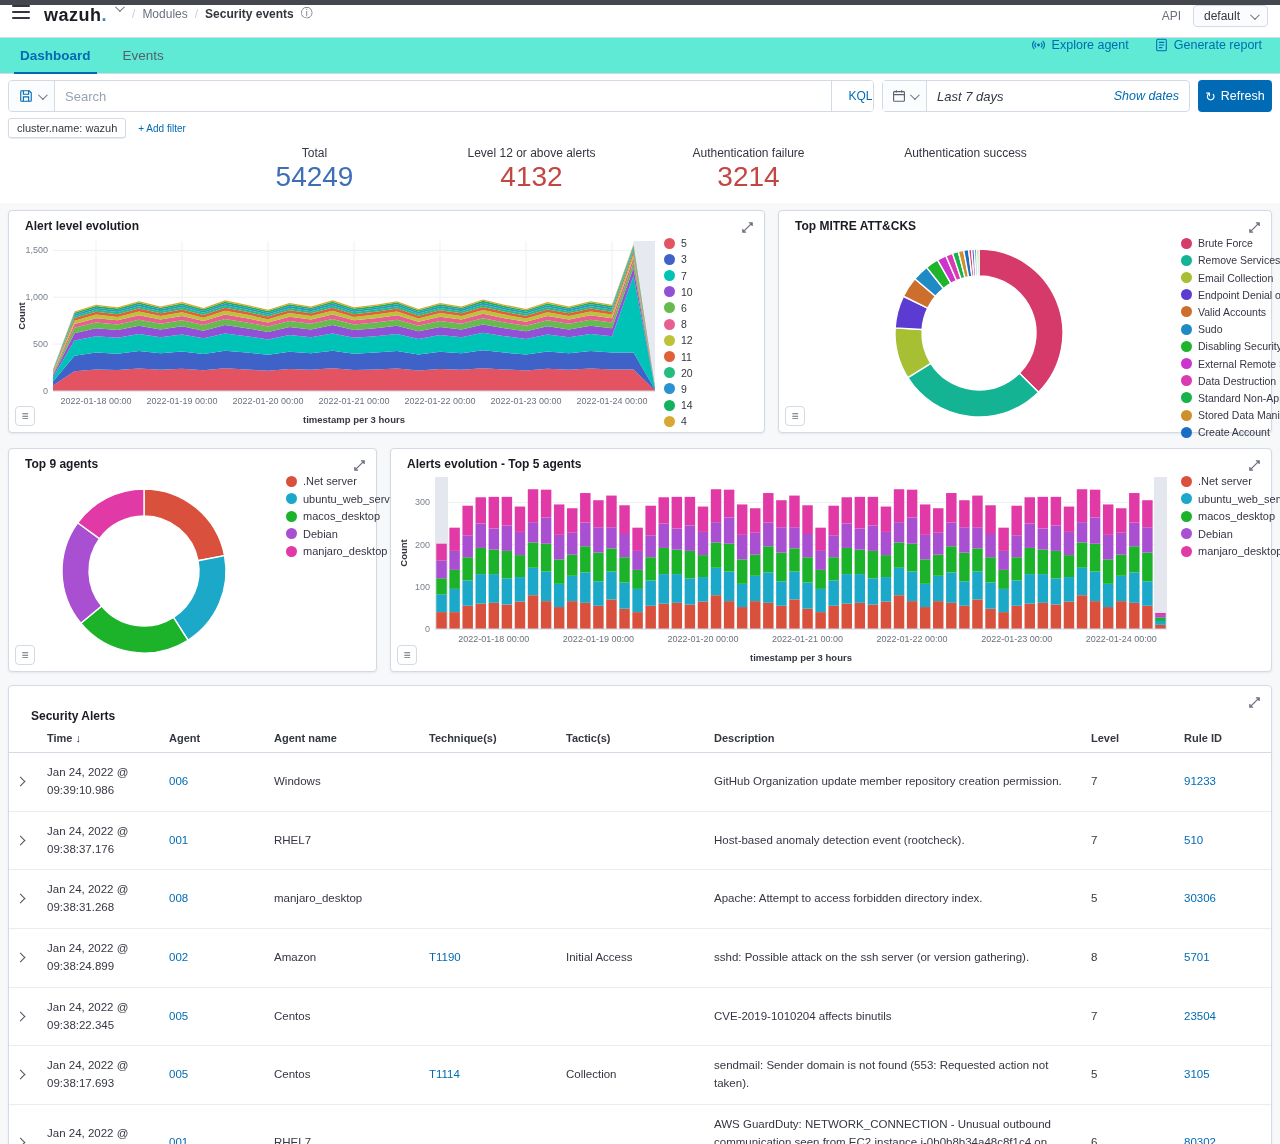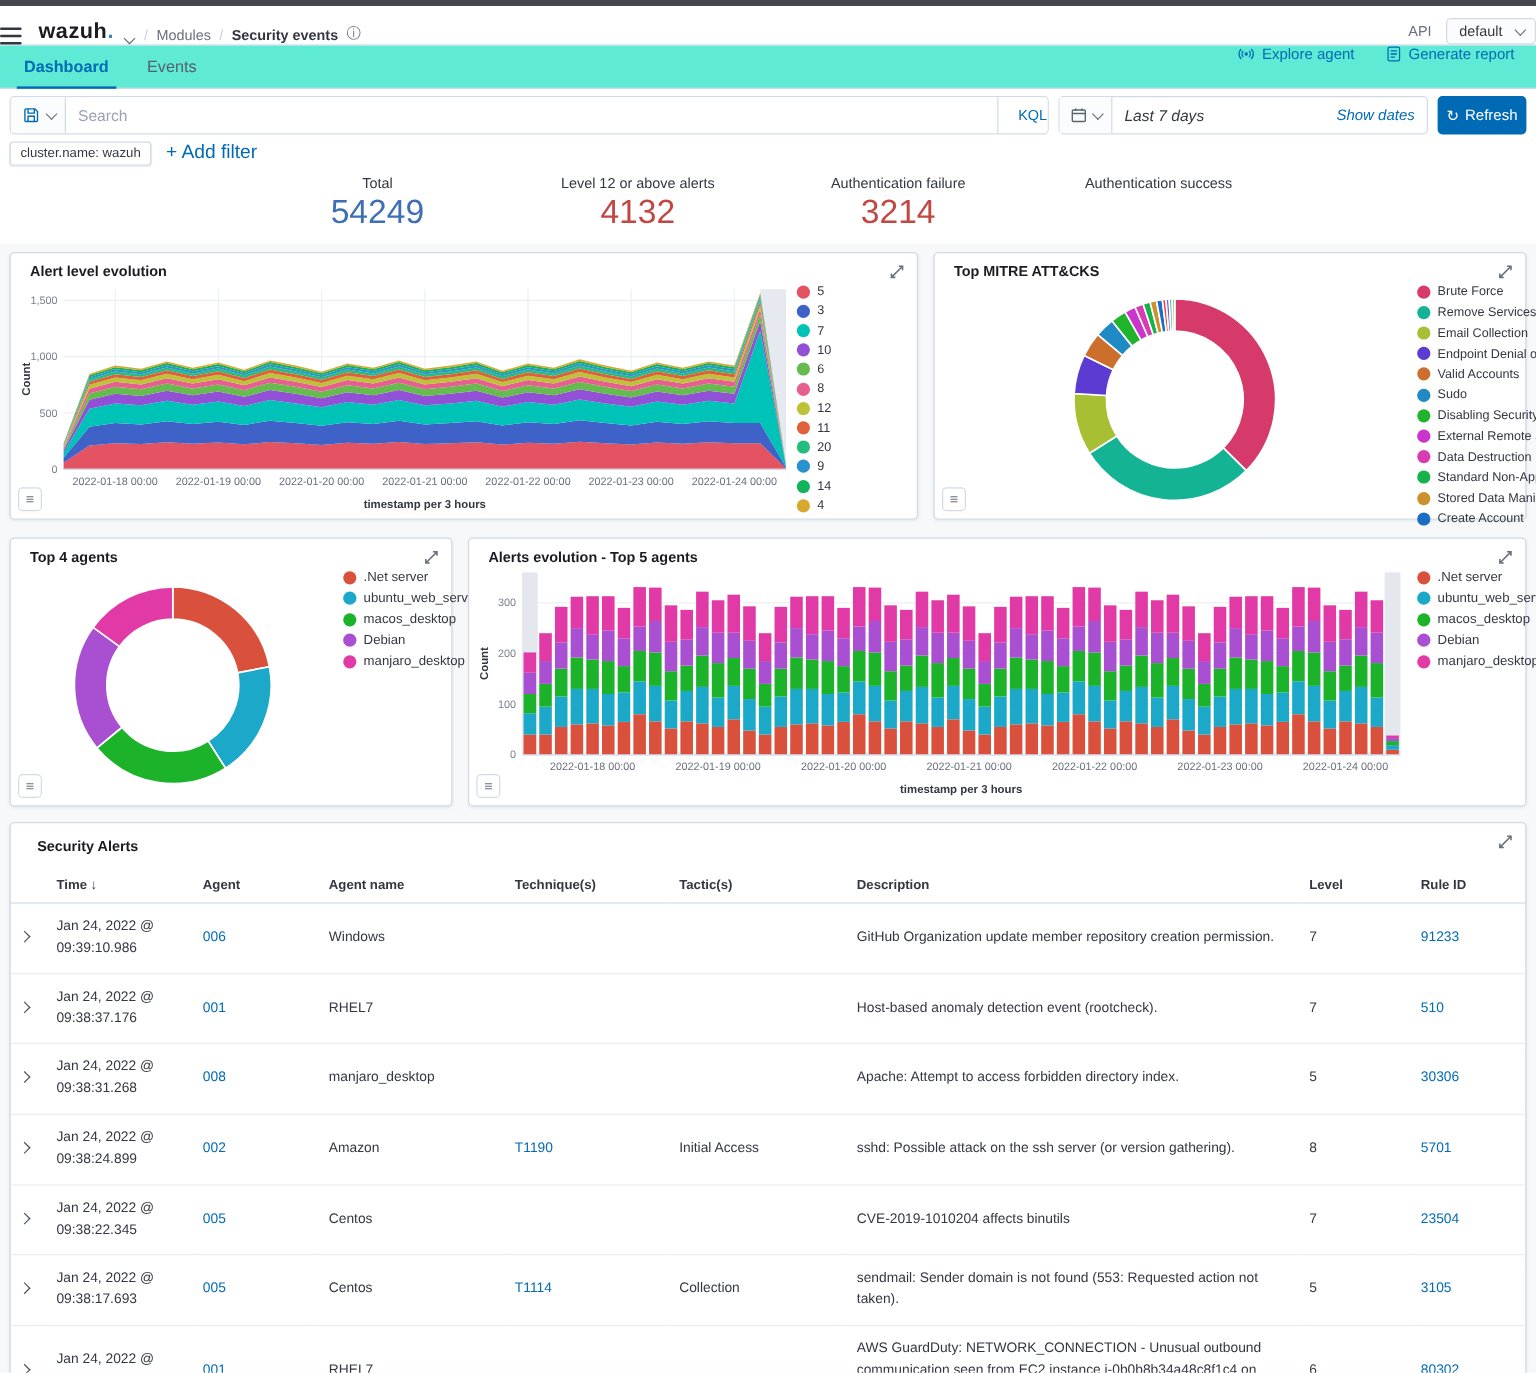--- a/index.html
+++ b/index.html
@@ -1,19 +1,19 @@
 <!DOCTYPE html>
 <html><head>
 <meta charset="utf-8">
 <style>
   * { box-sizing: border-box; margin:0; padding:0; }
   body { width:1280px; height:1144px; font-family:"Liberation Sans", sans-serif; background:#fff; color:#343741; overflow:hidden; }
   .top-strip { height:5px; background:#45474f; }
   
-  .app-header { height:33px; display:flex; align-items:flex-end; padding:0 0; border-bottom:1px solid #d3dae6; background:#fff; }
+  .app-header { height:33px; display:flex; align-items:flex-start; padding:0 12px; border-bottom:1px solid #d3dae6; background:#fff; }
   .hamburger { width:18px; height:14px; display:flex; flex-direction:column; justify-content:space-between; cursor:pointer; margin-right:14px; }
   .hamburger span { height:2px; background:#343741; border-radius:1px; }
   .logo { font-size:18px; font-weight:700; color:#1a1c21; letter-spacing:.5px; cursor:pointer; }
   .logo .dot { color:#3585c5; }
   .chev { display:inline-block; width:7px; height:7px; border-right:1.6px solid #69707d; border-bottom:1.6px solid #69707d; transform:rotate(45deg) translateY(-2px); }
   .logo-caret { margin:0 10px 0 8px; }
   .breadcrumb { display:flex; align-items:center; font-size:12px; color:#69707d; gap:7px; }
   .breadcrumb .sep { color:#c9cfdb; }
   .breadcrumb .current { color:#343741; font-weight:600; }
   .info-icon { color:#69707d; font-size:12px; }
@@ -35,21 +35,21 @@
   .search-input::placeholder { color:#98a2b3; }
   .kql-btn { width:42px; display:flex; align-items:center; justify-content:center; border-left:1px solid #d3dae6; font-size:12px; color:#006bb4; background:#fff; cursor:pointer;padding-left:16px; }
   .date-box { width:308px; height:32px; display:flex; align-items:center; border:1px solid #d3dae6; border-radius:4px; background:#fff;font-style:italic; }
   .cal-btn { width:44px; height:100%; display:flex; align-items:center; justify-content:center; gap:4px; border-right:1px solid #d3dae6; background:#fbfcfd; cursor:pointer; }
   .range-text { flex:1; padding:0 10px; font-size:13px; color:#343741; }
   .show-dates { padding-right:10px; font-size:12.5px; color:#006bb4; cursor:pointer; white-space:nowrap; }
   .refresh-btn { width:74px; height:32px; background:#006bb4; border:0; border-radius:4px; color:#fff; font-size:12.5px; font-family:inherit; display:flex; align-items:center; justify-content:center; gap:5px; cursor:pointer; }
   
   .filter-row { display:flex; align-items:center; gap:12px; padding:6px 8px 6px; }
   .filter-chip { border:1px solid #d3dae6; border-radius:3px; padding:3px 8px; font-size:11px; color:#343741; background:#fff; cursor:pointer; box-shadow:0 1px 1px rgba(152,162,179,.2); }
-  .add-filter { color:#006bb4; font-size:16px; cursor:pointer; }
+  .add-filter { color:#006bb4; font-size:10px; cursor:pointer; }
   
   .stats-row { display:flex; justify-content:center; padding:2px 0 10px; }
   .stat { width:217px; text-align:center; cursor:default; }
   .stat-label { font-size:12px; color:#343741; margin-bottom:1px; }
   .stat-value { font-size:28px; line-height:1.15; }
   
   .dash { background:#f6f8fa; padding:7px 8px 8px; }
   .prow { display:flex; gap:13px; }
   .prow1 { margin-bottom:15px; }
   .prow2 { margin-bottom:13px; }
@@ -361,21 +361,21 @@
             <span class="legend-dot" style="background: rgb(26, 111, 196);"></span>
             <span>Create Account</span>
           </div>
         </div>
       <div class="legend-toggle">≡</div>
     </div>
   </div>
 
   <div class="prow prow2">
     <div class="panel p-top5">
-      <div class="panel-title">Top 4 agents</div>
+      <div class="panel-title">Top 9 agents</div>
       <div class="expand-icon"><svg width="13" height="13" viewBox="0 0 14 14">
             <g stroke="#69707d" stroke-width="1.4" fill="none">
               <path d="M2 12L12 2M8.5 2H12v3.5M5.5 12H2V8.5"></path>
             </g>
           </svg></div>
       <div class="chart-holder" id="agents-donut" style="left:0; top:0;"><svg width="270" height="220">
             <path d="M135,40 A82 82 0 0 1 215.54755455975248,106.63473220397057 L189.02579879007789,111.69402769778515 A55 55 0 0 0 135,67 Z" fill="#d9513c" stroke="#fff" stroke-width="1.4" stroke-linejoin="round"></path>
             <path d="M215.54755455975248,106.63473220397057 A82 82 0 0 1 178.93779718827776,191.2348898911652 L164.47047372384483,168.4380359026108 A55 55 0 0 0 189.02579879007789,111.69402769778515 Z" fill="#1ca8c9" stroke="#fff" stroke-width="1.4" stroke-linejoin="round"></path>
             <path d="M178.93779718827776,191.2348898911652 A82 82 0 0 1 71.81791409238531,174.2687671593926 L92.62177164733161,157.05831943617795 A55 55 0 0 0 164.47047372384483,168.4380359026108 Z" fill="#1cb32b" stroke="#fff" stroke-width="1.4" stroke-linejoin="round"></path>
             <path d="M71.81791409238531,174.2687671593926 A82 82 0 0 1 68.66060646125426,73.80160931201728 L90.50406530937785,89.67181112391403 A55 55 0 0 0 92.62177164733161,157.05831943617795 Z" fill="#a94fd1" stroke="#fff" stroke-width="1.4" stroke-linejoin="round"></path>
@@ -734,21 +734,21 @@
           <div class="legend-item" style="font-size: 11px;">
             <span class="legend-dot" style="background: rgb(225, 57, 166);"></span>
             <span>manjaro_desktop</span>
           </div>
         </div>
       <div class="legend-toggle">≡</div>
     </div>
   </div>
 
   <div class="panel p-table">
-    <div class="panel-title" style="left:22px; top:12px;">Security Alerts</div>
+    <div class="panel-title" style="left:22px; top:23px;">Security Alerts</div>
     <div class="expand-icon"><svg width="13" height="13" viewBox="0 0 14 14">
           <g stroke="#69707d" stroke-width="1.4" fill="none">
             <path d="M2 12L12 2M8.5 2H12v3.5M5.5 12H2V8.5"></path>
           </g>
         </svg></div>
     <table class="alerts-table">
       <colgroup>
         <col style="width:30px">
           <col style="width:122px">
           <col style="width:105px">

